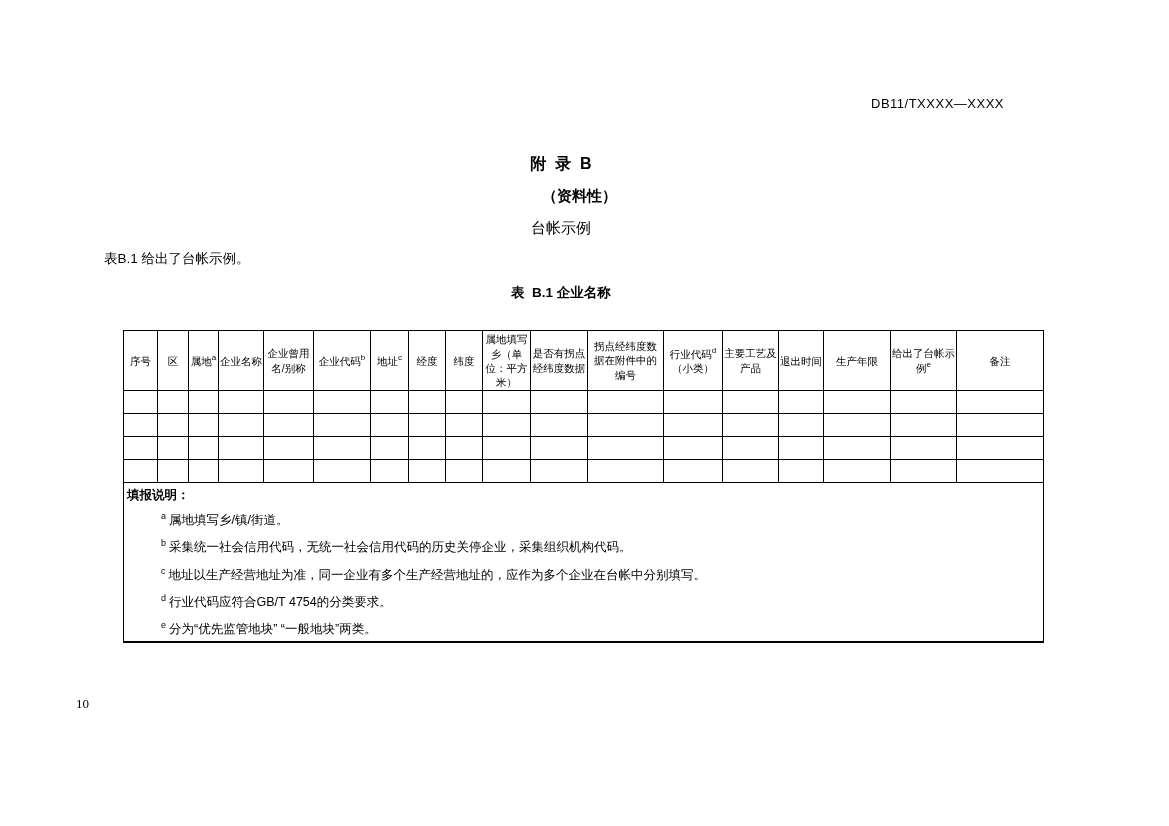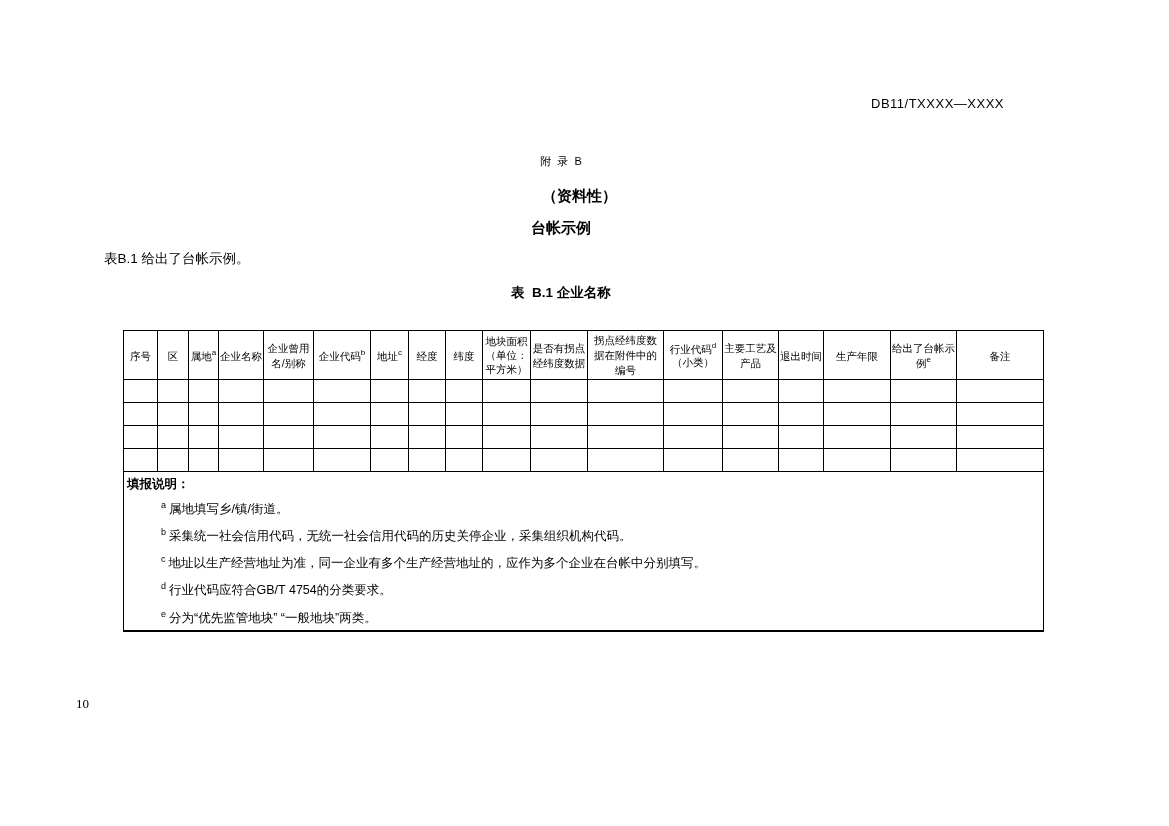--- a/index.html
+++ b/index.html
@@ -21,23 +21,23 @@
     letter-spacing: 0.5px;
     font-weight: 500;
     white-space: pre;
   }
   .center-band {
     position: absolute;
     left: 0;
     width: 1122px;
     text-align: center;
   }
-  .appendix-title   { top: 154px; font-size: 11px; font-weight: normal; white-space: pre; }
+  .appendix-title   { top: 154px; font-size: 16px; font-weight: bold; white-space: pre; }
   .appendix-subtitle{ top: 187px; font-size: 15px; font-weight: bold; white-space: pre; padding-left: 37px; }
-  .appendix-name    { top: 219px; font-size: 15px; font-weight: bold; white-space: pre; }
+  .appendix-name    { top: 219px; font-size: 15px; font-weight: normal; white-space: pre; }
   .intro {
     position: absolute;
     left: 104px;
     top: 250px;
     font-size: 13.5px;
     white-space: pre;
   }
   .table-caption {
     top: 284px;
     font-size: 13.5px;
@@ -137,21 +137,21 @@
         <tr>
           <th><span>序号</span><sup></sup><span></span></th>
           <th><span>区</span><sup></sup><span></span></th>
           <th><span>属地</span><sup>a</sup><span></span></th>
           <th><span>企业名称</span><sup></sup><span></span></th>
           <th><span>企业曾用名/别称</span><sup></sup><span></span></th>
           <th><span>企业代码</span><sup>b</sup><span></span></th>
           <th><span>地址</span><sup>c</sup><span></span></th>
           <th><span>经度</span><sup></sup><span></span></th>
           <th><span>纬度</span><sup></sup><span></span></th>
-          <th><span>地块面积</span><sup></sup><span>（单位：平方米）</span></th>
+          <th><span>属地填写乡</span><sup></sup><span>（单位：平方米）</span></th>
           <th><span>是否有拐点经纬度数据</span><sup></sup><span></span></th>
           <th><span>拐点经纬度数据在附件中的编号</span><sup></sup><span></span></th>
           <th><span>行业代码</span><sup>d</sup><span>（小类）</span></th>
           <th><span>主要工艺及产品</span><sup></sup><span></span></th>
           <th><span>退出时间</span><sup></sup><span></span></th>
           <th><span>生产年限</span><sup></sup><span></span></th>
           <th><span>给出了台帐示例</span><sup>e</sup><span></span></th>
           <th><span>备注</span><sup></sup><span></span></th>
         </tr>
       </thead>

